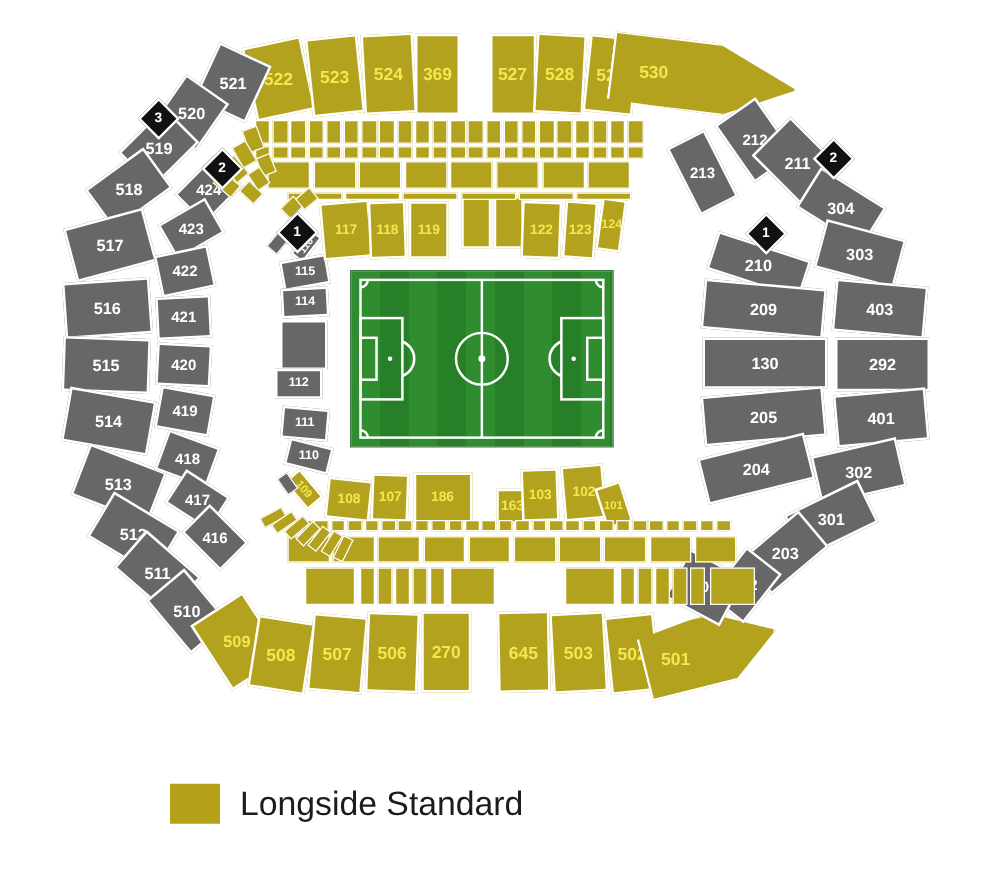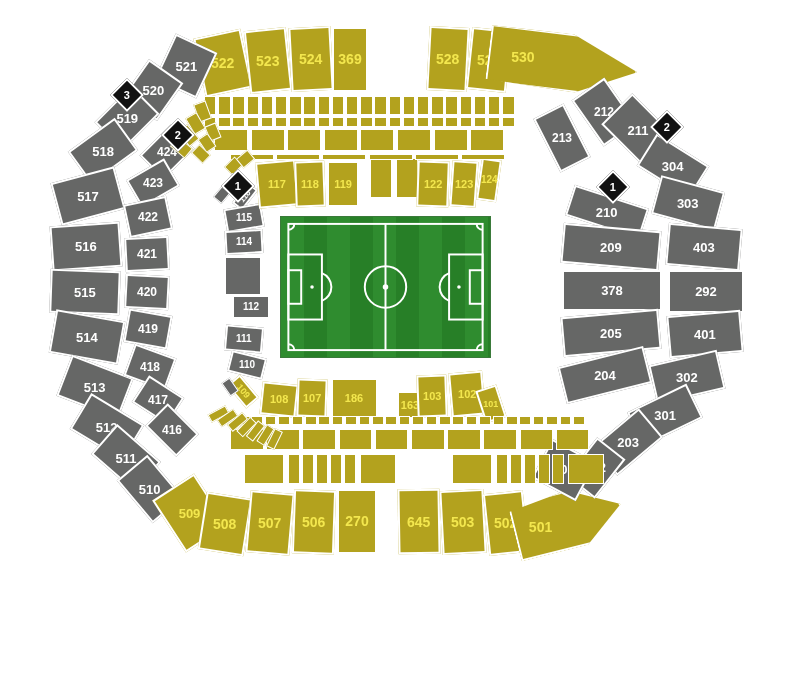--- a/index.html
+++ b/index.html
@@ -54,32 +54,39 @@
         <path d="M 13 135 A 6 6 0 0 0 7 129"></path>
       </g>
       <g fill="#ffffff">
         <circle cx="105.5" cy="71" r="2.8"></circle>
         <circle cx="31" cy="71" r="1.8"></circle>
         <circle cx="180" cy="71" r="1.8"></circle>
       </g>
     </svg>
   </div>
 
+  <div class="legend">
+    <div class="legend-swatch" style="background: rgb(181, 161, 24);"></div>
+    <div class="legend-label">Longside Standard</div>
+  </div>
 <div class="section gold" style="left: 199px; top: 33px; width: 48px; height: 60px; transform: rotate(-12deg);">
       <span class="sec-label" style="font-size: 14px; transform: translate(0px, 0px) rotate(12deg);">522</span>
     </div>
     <div class="section gold" style="left: 247px; top: 28.5px; width: 42px; height: 63px; transform: rotate(-6deg);">
       <span class="sec-label" style="font-size: 14px; transform: translate(0px, 0px) rotate(6deg);">523</span>
     </div>
     <div class="section gold" style="left: 290px; top: 27px; width: 42px; height: 64px; transform: rotate(-3deg);">
       <span class="sec-label" style="font-size: 14px; transform: translate(0px, 0px) rotate(3deg);">524</span>
     </div>
     <div class="section gold" style="left: 332px; top: 26.5px; width: 36px; height: 65px; transform: rotate(0deg);">
       <span class="sec-label" style="font-size: 14px; transform: translate(0px, 0px) rotate(0deg);">369</span>
     </div>
+    <div class="section gold" style="left: 391.5px; top: 26.5px; width: 37px; height: 65px; transform: rotate(0deg);">
+      <span class="sec-label" style="font-size: 14px; transform: translate(0px, 0px) rotate(0deg);">527</span>
+    </div>
     <div class="section gold" style="left: 428px; top: 27px; width: 40px; height: 64px; transform: rotate(3deg);">
       <span class="sec-label" style="font-size: 14px; transform: translate(0px, 0px) rotate(-3deg);">528</span>
     </div>
     <div class="section gold" style="left: 469px; top: 29px; width: 40px; height: 62px; transform: rotate(6deg);">
       <span class="sec-label" style="font-size: 14px; transform: translate(0px, 0px) rotate(-6deg);">529</span>
     </div>
     <div class="section gold" style="left: 488px; top: 33px; width: 150px; height: 58px; transform: rotate(7deg); clip-path: polygon(0% 2%, 55% 0%, 100% 52%, 60% 100%, 0% 95%);">
       <span class="sec-label" style="font-size: 14px; transform: translate(-40px, 0px) rotate(-7deg);">530</span>
     </div>
     <div class="section gray" style="left: 161px; top: 43px; width: 50px; height: 46px; transform: rotate(-65deg);">
@@ -184,21 +191,21 @@
     <div class="section gray" style="left: 542px; top: 445px; width: 44px; height: 50px; transform: rotate(-62deg);">
       <span class="sec-label" style="font-size: 12px; transform: translate(0px, 0px) rotate(62deg);">201</span>
     </div>
     <div class="section gray" style="left: 568px; top: 196px; width: 78px; height: 32px; transform: rotate(18deg);">
       <span class="sec-label" style="font-size: 13px; transform: translate(0px, 0px) rotate(-18deg);">210</span>
     </div>
     <div class="section gray" style="left: 562px; top: 227px; width: 98px; height: 40px; transform: rotate(5deg);">
       <span class="sec-label" style="font-size: 13px; transform: translate(0px, 0px) rotate(-5deg);">209</span>
     </div>
     <div class="section gray" style="left: 562px; top: 269.5px; width: 100px; height: 41px; transform: rotate(0deg);">
-      <span class="sec-label" style="font-size: 13px; transform: translate(0px, 0px) rotate(0deg);">378</span>
+      <span class="sec-label" style="font-size: 13px; transform: translate(0px, 0px) rotate(0deg);">130</span>
     </div>
     <div class="section gray" style="left: 562px; top: 313px; width: 98px; height: 40px; transform: rotate(-5deg);">
       <span class="sec-label" style="font-size: 13px; transform: translate(0px, 0px) rotate(5deg);">205</span>
     </div>
     <div class="section gray" style="left: 561px; top: 356px; width: 88px; height: 38px; transform: rotate(-14deg);">
       <span class="sec-label" style="font-size: 13px; transform: translate(0px, 0px) rotate(14deg);">204</span>
     </div>
     <div class="section gray" style="left: 145px; top: 135px; width: 44px; height: 34px; transform: rotate(-45deg);">
       <span class="sec-label" style="font-size: 12px; transform: translate(0px, 0px) rotate(45deg);">424</span>
     </div>
@@ -229,21 +236,21 @@
     <div class="section gray" style="left: 232px; top: 189.5px; width: 26px; height: 13px; transform: rotate(-52deg);">
       <span class="sec-label" style="font-size: 8px; transform: translate(0px, 0px) rotate(0deg);">116</span>
     </div>
     <div class="section gray" style="left: 225px; top: 206px; width: 38px; height: 24px; transform: rotate(-10deg);">
       <span class="sec-label" style="font-size: 10px; transform: translate(0px, 0px) rotate(10deg);">115</span>
     </div>
     <div class="section gray" style="left: 225px; top: 230px; width: 38px; height: 24px; transform: rotate(-3deg);">
       <span class="sec-label" style="font-size: 10px; transform: translate(0px, 0px) rotate(3deg);">114</span>
     </div>
     <div class="section gray" style="left: 224px; top: 256px; width: 38px; height: 40px; transform: rotate(0deg);"></div>
-    <div class="section gray" style="left: 232px; top: 295px; width: 38px; height: 24px; transform: rotate(0deg);">
+    <div class="section gray" style="left: 220px; top: 295px; width: 38px; height: 24px; transform: rotate(0deg);">
       <span class="sec-label" style="font-size: 10px; transform: translate(0px, 0px) rotate(0deg);">112</span>
     </div>
     <div class="section gray" style="left: 225px; top: 326px; width: 38px; height: 26px; transform: rotate(5deg);">
       <span class="sec-label" style="font-size: 10px; transform: translate(0px, 0px) rotate(-5deg);">111</span>
     </div>
     <div class="section gray" style="left: 229px; top: 354px; width: 36px; height: 22px; transform: rotate(14deg);">
       <span class="sec-label" style="font-size: 10px; transform: translate(0px, 0px) rotate(-14deg);">110</span>
     </div>
     <div class="section gold" style="left: 257px; top: 161px; width: 40px; height: 46px; transform: rotate(-5deg);">
       <span class="sec-label" style="font-size: 11px; transform: translate(0px, 0px) rotate(5deg);">117</span>

